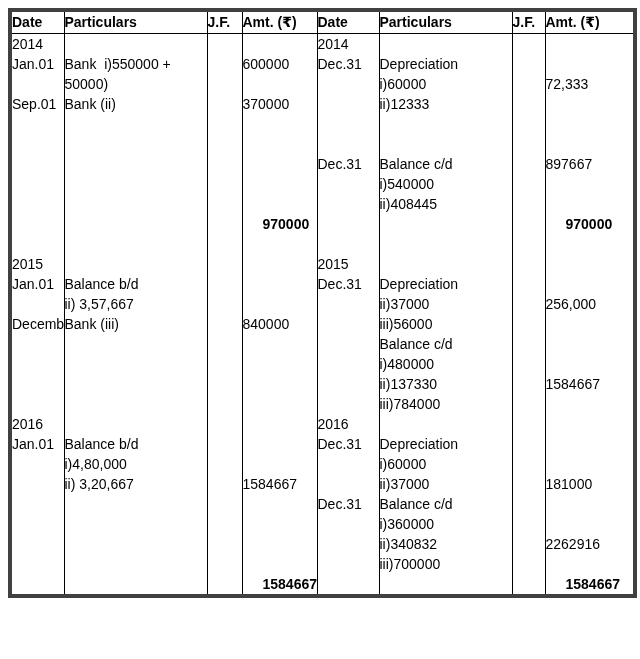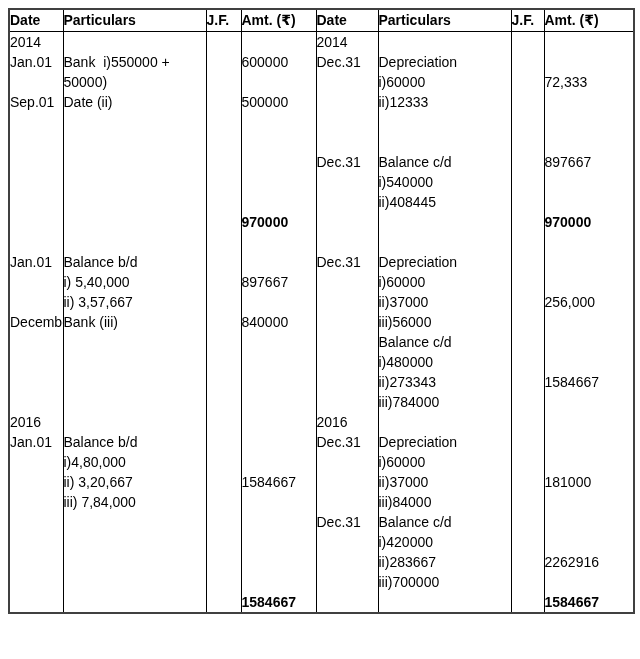--- a/index.html
+++ b/index.html
@@ -13,21 +13,21 @@
     font-family: "Liberation Sans", "DejaVu Sans", sans-serif;
     color: #000000;
   }
   .page {
     padding: 8px 7px 9px 8px;
   }
   table.ledger {
     border-collapse: collapse;
     table-layout: fixed;
     width: 625px;
-    border: 2px solid #404040;
+    border: 4px solid #404040;
   }
   table.ledger th,
   table.ledger td {
     border-left: 1px solid #000000;
     border-right: 1px solid #000000;
     border-top: none;
     border-bottom: none;
     font-size: 14px;
     line-height: 20px;
     padding: 0;
@@ -46,21 +46,21 @@
     height: 20px;
   }
   .c-date  { padding-left: 5px; }
   .c-part  { padding-left: 8px; }
   .c-jf    { padding-left: 6px; }
   .c-amt   { padding-left: 7px; }
   .c-amt2  { padding-left: 13px; }
   th.c-date { padding-left: 6px; }
   th.c-amt  { padding-left: 7px; }
   th.c-amt2 { padding-left: 10px; }
-  tr.total-row td { font-weight: bold; }
+  tr.total-row td { font-weight: bold; padding-left: 20px; }
 </style>
 </head>
 <body>
 
 <div class="page">
   <table class="ledger">
     <colgroup>
       <col style="width:54px">
       <col style="width:143px">
       <col style="width:35px">
@@ -108,23 +108,23 @@
           <td class="c-part">50000)</td>
           <td class="c-jf"></td>
           <td class="c-amt"></td>
           <td class="c-date"></td>
           <td class="c-part">i)60000</td>
           <td class="c-jf"></td>
           <td class="c-amt2">72,333</td>
         </tr>
         <tr>
           <td class="c-date">Sep.01</td>
-          <td class="c-part">Date (ii)</td>
-          <td class="c-jf"></td>
-          <td class="c-amt">500000</td>
+          <td class="c-part">Bank (ii)</td>
+          <td class="c-jf"></td>
+          <td class="c-amt">370000</td>
           <td class="c-date"></td>
           <td class="c-part">ii)12333</td>
           <td class="c-jf"></td>
           <td class="c-amt2"></td>
         </tr>
         <tr>
           <td class="c-date"></td>
           <td class="c-part"></td>
           <td class="c-jf"></td>
           <td class="c-amt"></td>
@@ -182,46 +182,46 @@
           <td class="c-part"></td>
           <td class="c-jf"></td>
           <td class="c-amt2">970000</td>
         </tr>
         <tr>
           <td class="c-date"></td>
           <td class="c-part"></td>
           <td class="c-jf"></td>
           <td class="c-amt"></td>
           <td class="c-date"></td>
+          <td class="c-part"></td>
+          <td class="c-jf"></td>
+          <td class="c-amt2"></td>
+        </tr>
+        <tr>
+          <td class="c-date">2015</td>
+          <td class="c-part"></td>
+          <td class="c-jf"></td>
+          <td class="c-amt"></td>
+          <td class="c-date">2015</td>
           <td class="c-part"></td>
           <td class="c-jf"></td>
           <td class="c-amt2"></td>
         </tr>
         <tr>
           <td class="c-date">Jan.01</td>
           <td class="c-part">Balance b/d</td>
           <td class="c-jf"></td>
           <td class="c-amt"></td>
           <td class="c-date">Dec.31</td>
           <td class="c-part">Depreciation</td>
           <td class="c-jf"></td>
           <td class="c-amt2"></td>
         </tr>
         <tr>
           <td class="c-date"></td>
-          <td class="c-part">i) 5,40,000</td>
-          <td class="c-jf"></td>
-          <td class="c-amt">897667</td>
-          <td class="c-date"></td>
-          <td class="c-part">i)60000</td>
-          <td class="c-jf"></td>
-          <td class="c-amt2"></td>
-        </tr>
-        <tr>
-          <td class="c-date"></td>
           <td class="c-part">ii) 3,57,667</td>
           <td class="c-jf"></td>
           <td class="c-amt"></td>
           <td class="c-date"></td>
           <td class="c-part">ii)37000</td>
           <td class="c-jf"></td>
           <td class="c-amt2">256,000</td>
         </tr>
         <tr>
           <td class="c-date">December.1</td>
@@ -252,21 +252,21 @@
           <td class="c-part">i)480000</td>
           <td class="c-jf"></td>
           <td class="c-amt2"></td>
         </tr>
         <tr>
           <td class="c-date"></td>
           <td class="c-part"></td>
           <td class="c-jf"></td>
           <td class="c-amt"></td>
           <td class="c-date"></td>
-          <td class="c-part">ii)273343</td>
+          <td class="c-part">ii)137330</td>
           <td class="c-jf"></td>
           <td class="c-amt2">1584667</td>
         </tr>
         <tr>
           <td class="c-date"></td>
           <td class="c-part"></td>
           <td class="c-jf"></td>
           <td class="c-amt"></td>
           <td class="c-date"></td>
           <td class="c-part">iii)784000</td>
@@ -308,55 +308,45 @@
           <td class="c-part">ii) 3,20,667</td>
           <td class="c-jf"></td>
           <td class="c-amt">1584667</td>
           <td class="c-date"></td>
           <td class="c-part">ii)37000</td>
           <td class="c-jf"></td>
           <td class="c-amt2">181000</td>
         </tr>
         <tr>
           <td class="c-date"></td>
-          <td class="c-part">iii) 7,84,000</td>
-          <td class="c-jf"></td>
-          <td class="c-amt"></td>
-          <td class="c-date"></td>
-          <td class="c-part">iii)84000</td>
-          <td class="c-jf"></td>
-          <td class="c-amt2"></td>
-        </tr>
-        <tr>
-          <td class="c-date"></td>
           <td class="c-part"></td>
           <td class="c-jf"></td>
           <td class="c-amt"></td>
           <td class="c-date">Dec.31</td>
           <td class="c-part">Balance c/d</td>
           <td class="c-jf"></td>
           <td class="c-amt2"></td>
         </tr>
         <tr>
           <td class="c-date"></td>
           <td class="c-part"></td>
           <td class="c-jf"></td>
           <td class="c-amt"></td>
           <td class="c-date"></td>
-          <td class="c-part">i)420000</td>
-          <td class="c-jf"></td>
-          <td class="c-amt2"></td>
-        </tr>
-        <tr>
-          <td class="c-date"></td>
-          <td class="c-part"></td>
-          <td class="c-jf"></td>
-          <td class="c-amt"></td>
-          <td class="c-date"></td>
-          <td class="c-part">ii)283667</td>
+          <td class="c-part">i)360000</td>
+          <td class="c-jf"></td>
+          <td class="c-amt2"></td>
+        </tr>
+        <tr>
+          <td class="c-date"></td>
+          <td class="c-part"></td>
+          <td class="c-jf"></td>
+          <td class="c-amt"></td>
+          <td class="c-date"></td>
+          <td class="c-part">ii)340832</td>
           <td class="c-jf"></td>
           <td class="c-amt2">2262916</td>
         </tr>
         <tr>
           <td class="c-date"></td>
           <td class="c-part"></td>
           <td class="c-jf"></td>
           <td class="c-amt"></td>
           <td class="c-date"></td>
           <td class="c-part">iii)700000</td>

